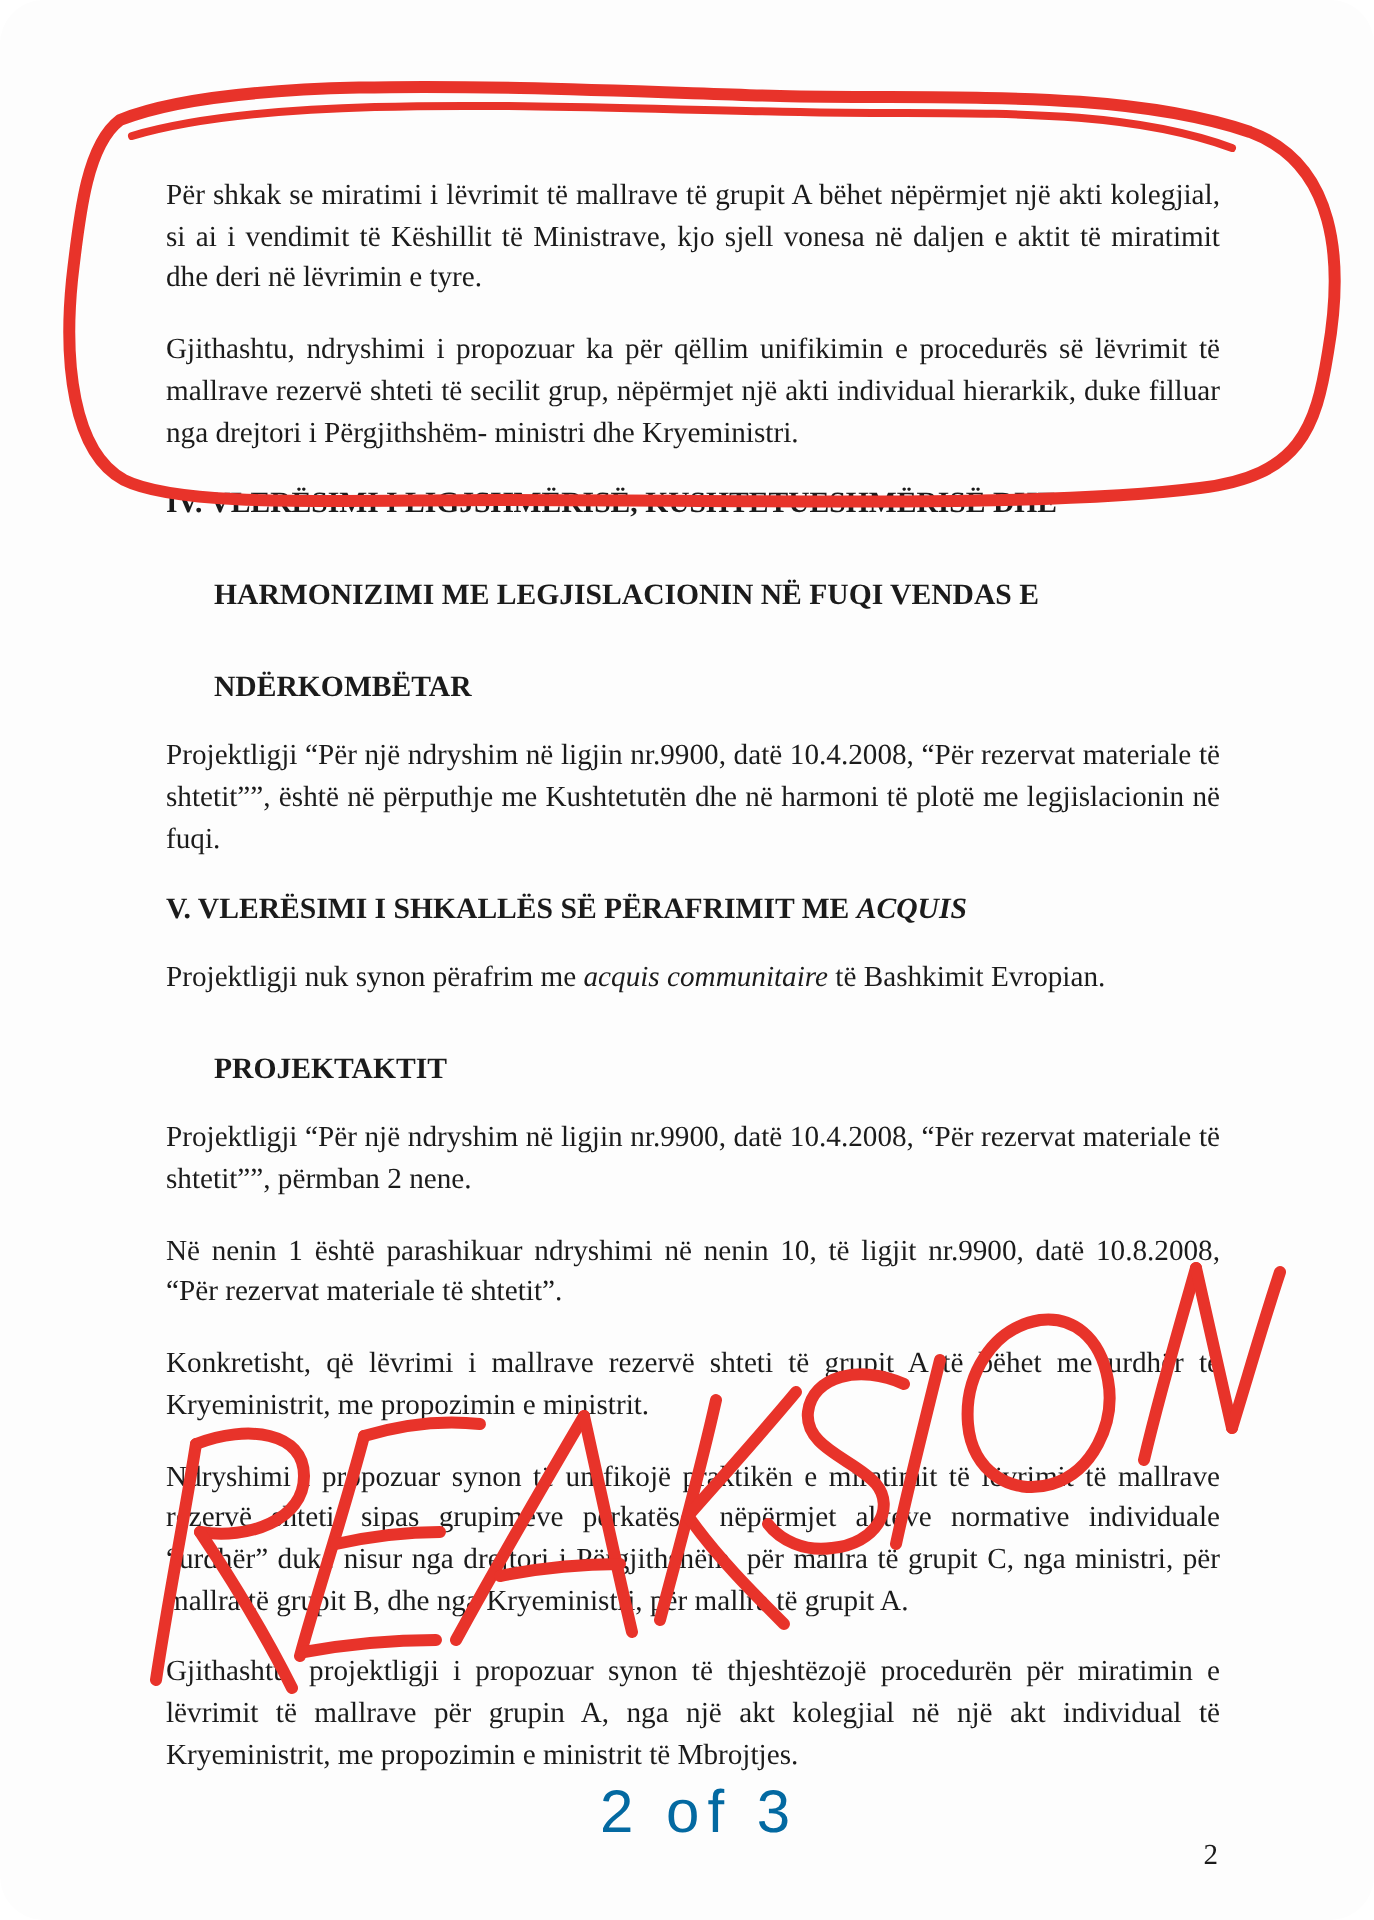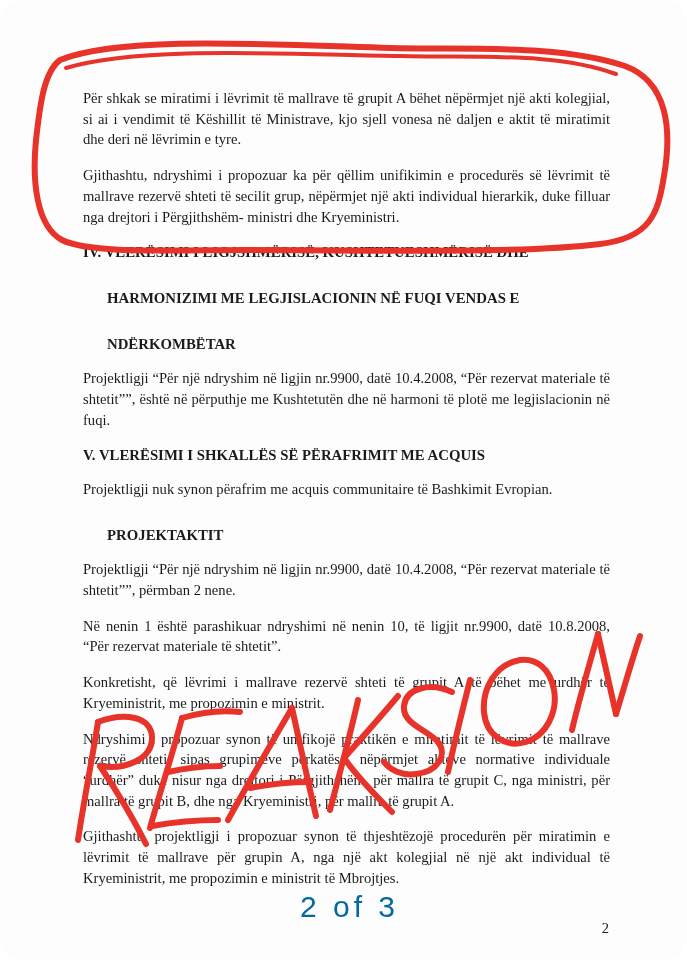--- a/index.html
+++ b/index.html
@@ -45,21 +45,21 @@
     margin-top: 25px;
   }
   h2.heading .firstline {
     display: block;
     text-align: justify;
   }
   .spread {
     display: flex;
     justify-content: space-between;
   }
-  .italic { }
+  .italic { font-style: italic; }
 
   
   .watermark {
     position: absolute;
     left: 300px;
     top: 890px;
     font-size: 30px;
     color: #0369a1;
     font-family: "Liberation Sans", sans-serif;
     letter-spacing: 4px;

